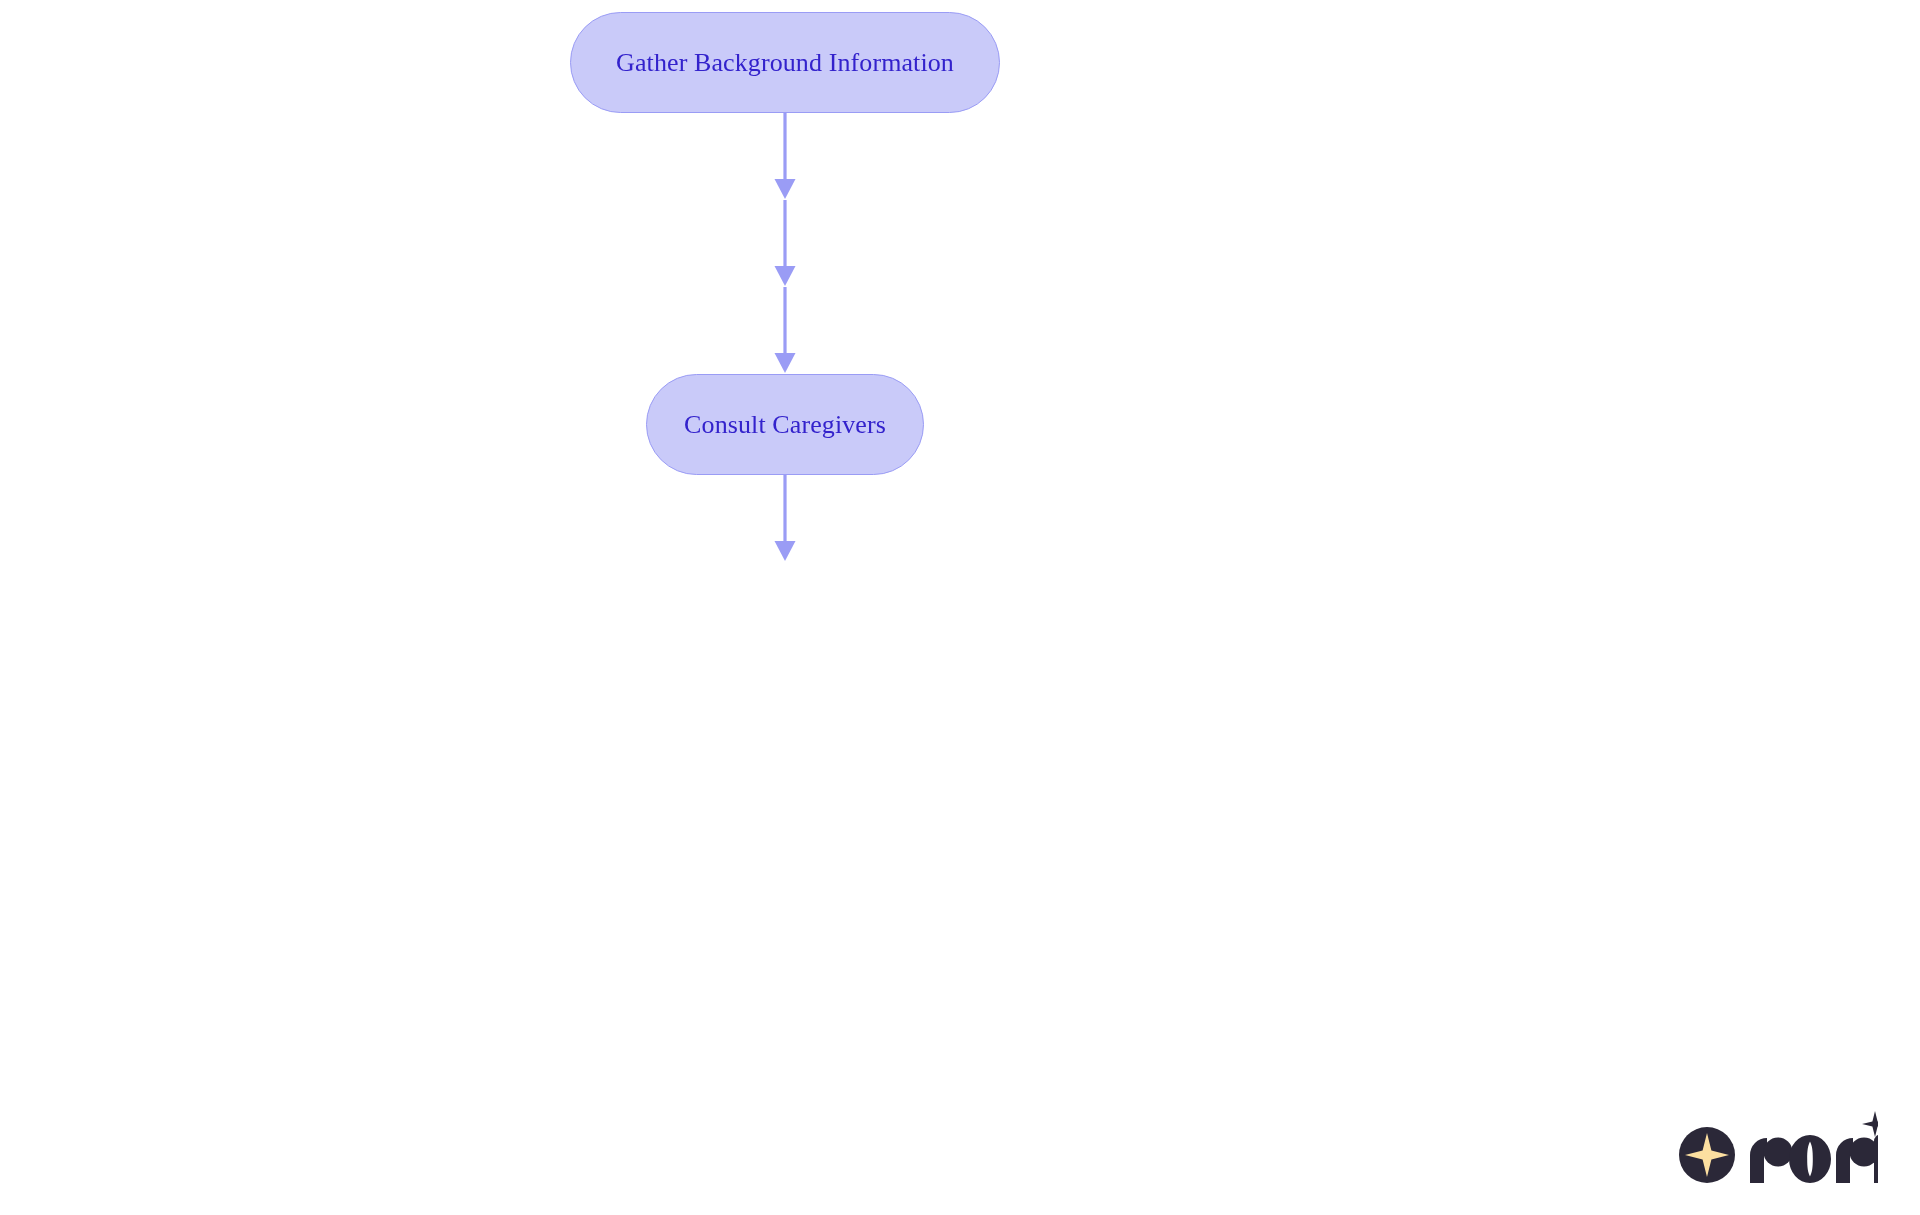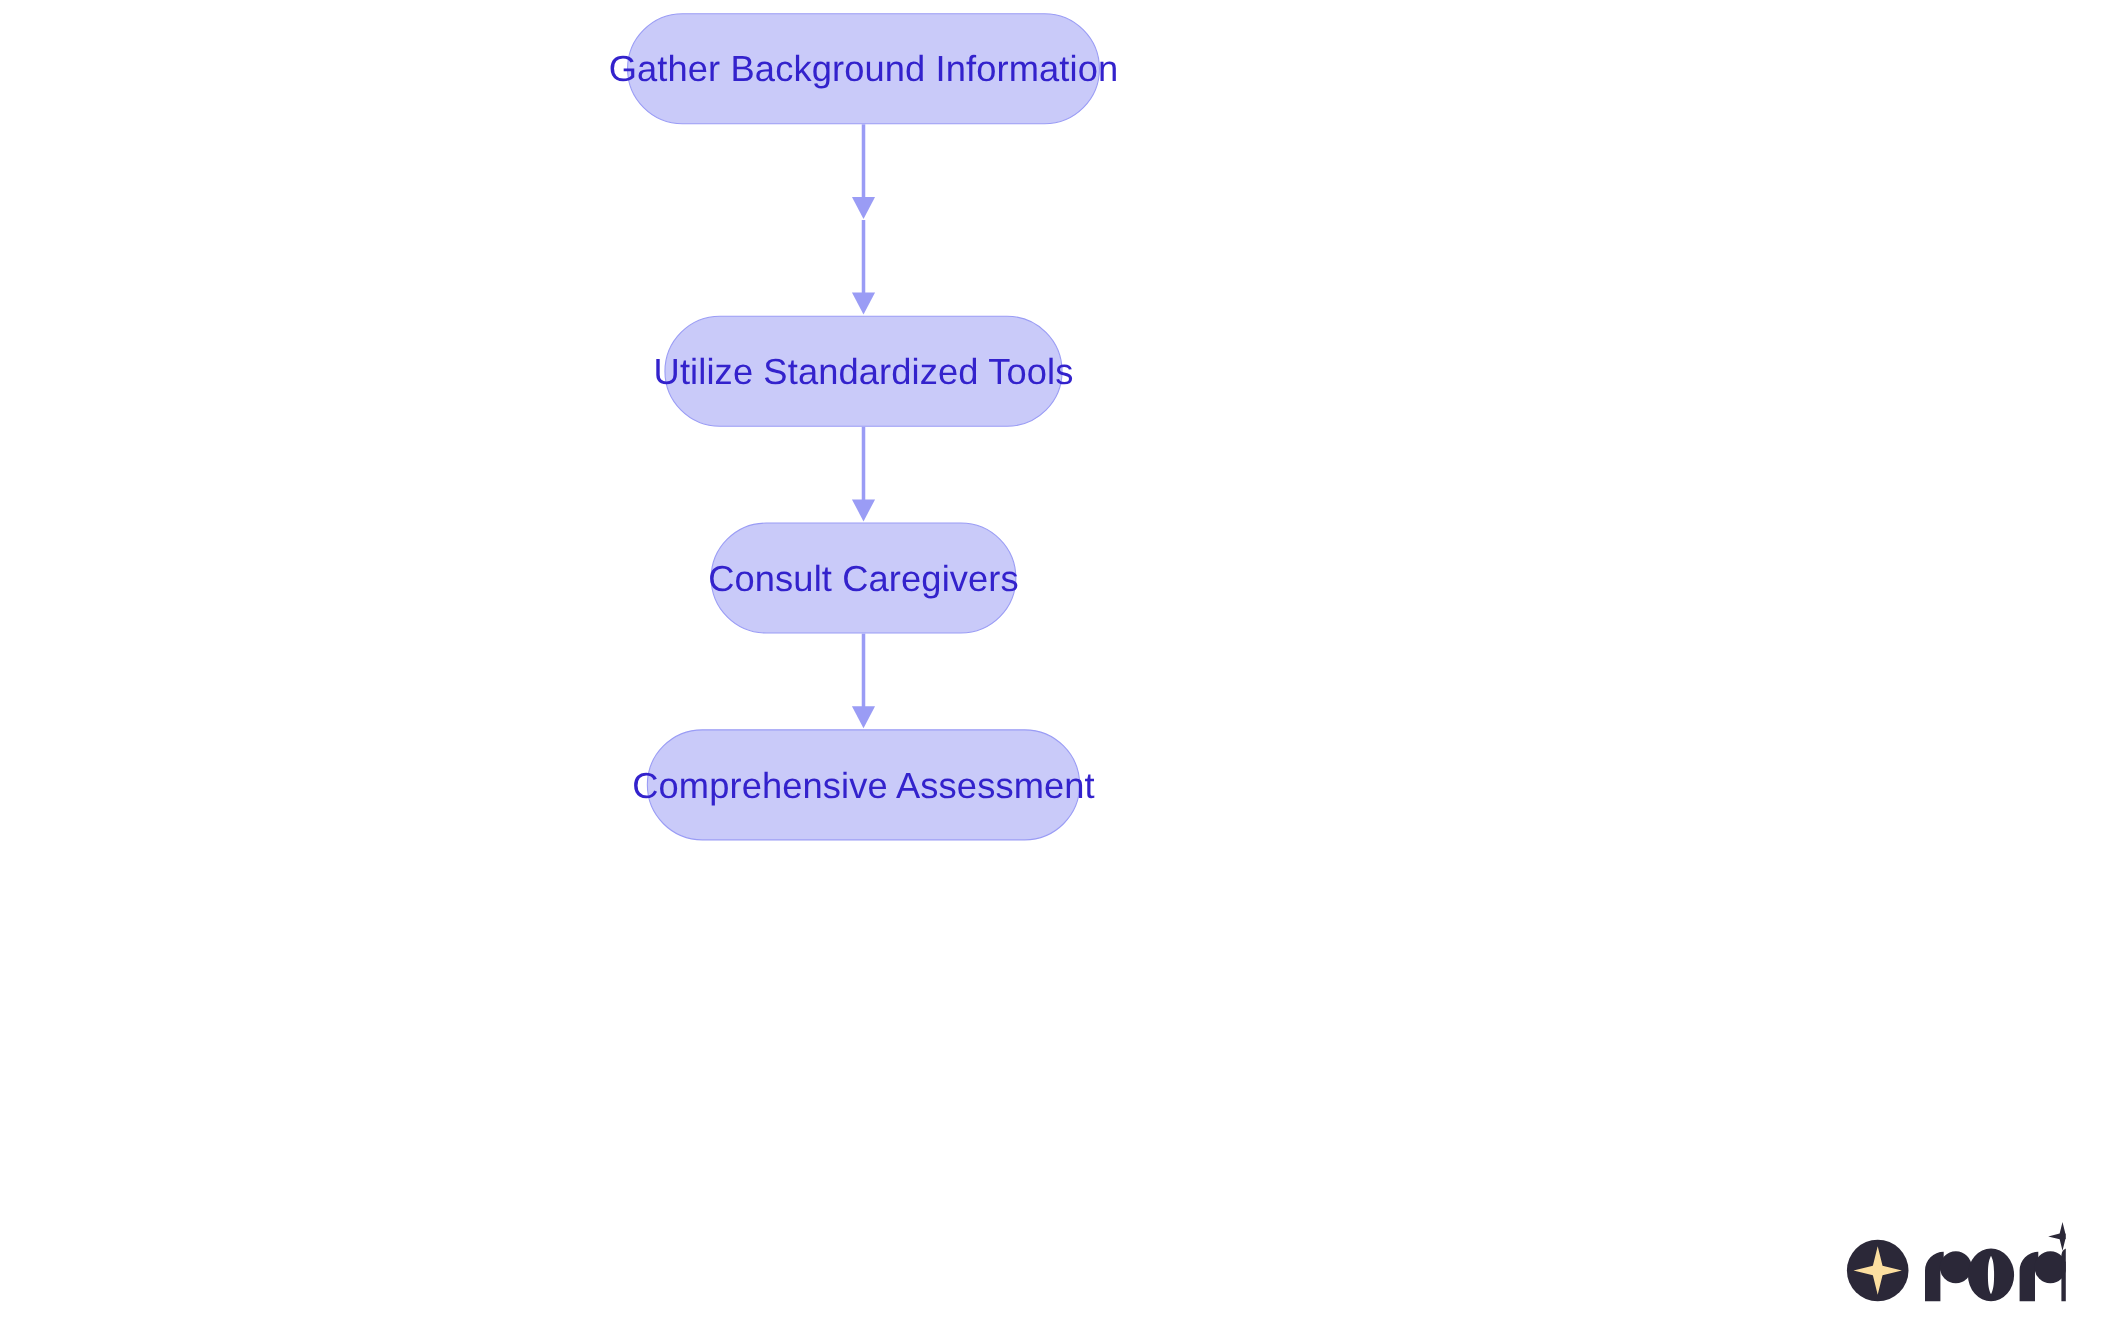--- a/index.html
+++ b/index.html
@@ -41,24 +41,25 @@
     height: 101px;
     display: flex;
     align-items: center;
     justify-content: center;
     padding: 0 46px;
     white-space: nowrap;
   }
 
   .node-label {
     color: #3322cc;
-    font-size: 33px;
+    font-size: 26px;
     font-weight: 400;
     letter-spacing: 0.1px;
     line-height: 1;
+    font-family: Liberation Serif, serif;
   }
 
   .connector {
     position: relative;
     width: 40px;
     display: flex;
     justify-content: center;
   }
   .connector svg {
     display: block;
@@ -94,45 +95,39 @@
     </div>
 
 
     <div class="connector" style="height:87px;">
       <svg width="40" height="87" viewBox="0 0 40 87" aria-hidden="true">
         <line x1="20" y1="0" x2="20" y2="68" stroke="#9a9cf5" stroke-width="3.2"></line>
         <polygon points="20,86 9.5,66 30.5,66" fill="#9a9cf5"></polygon>
       </svg>
     </div>
 
-    <div class="node" style="width:362px;">
-      <span class="node-label">Utilize Standardized Tools</span>
-    </div>
 
     <div class="connector" style="height:87px;">
       <svg width="40" height="87" viewBox="0 0 40 87" aria-hidden="true">
         <line x1="20" y1="0" x2="20" y2="68" stroke="#9a9cf5" stroke-width="3.2"></line>
         <polygon points="20,86 9.5,66 30.5,66" fill="#9a9cf5"></polygon>
       </svg>
     </div>
 
     <div class="node" style="width:278px;">
       <span class="node-label">Consult Caregivers</span>
     </div>
 
     <div class="connector" style="height:87px;">
       <svg width="40" height="87" viewBox="0 0 40 87" aria-hidden="true">
         <line x1="20" y1="0" x2="20" y2="68" stroke="#9a9cf5" stroke-width="3.2"></line>
         <polygon points="20,86 9.5,66 30.5,66" fill="#9a9cf5"></polygon>
       </svg>
     </div>
 
-    <div class="node" style="width:394px;">
-      <span class="node-label">Comprehensive Assessment</span>
-    </div>
 
   </div>
 
   <div id="brand-logo">
     <svg width="200" height="86" viewBox="0 0 200 86" aria-hidden="true">
 
       <g>
         <circle cx="29" cy="48" r="28" fill="#2b2838"></circle>
         <path d="M29 26 L33.4 43.6 L51 48 L33.4 52.4 L29 70 L24.6 52.4 L7 48 L24.6 43.6 Z" fill="#fcdfa0"></path>
       </g>

